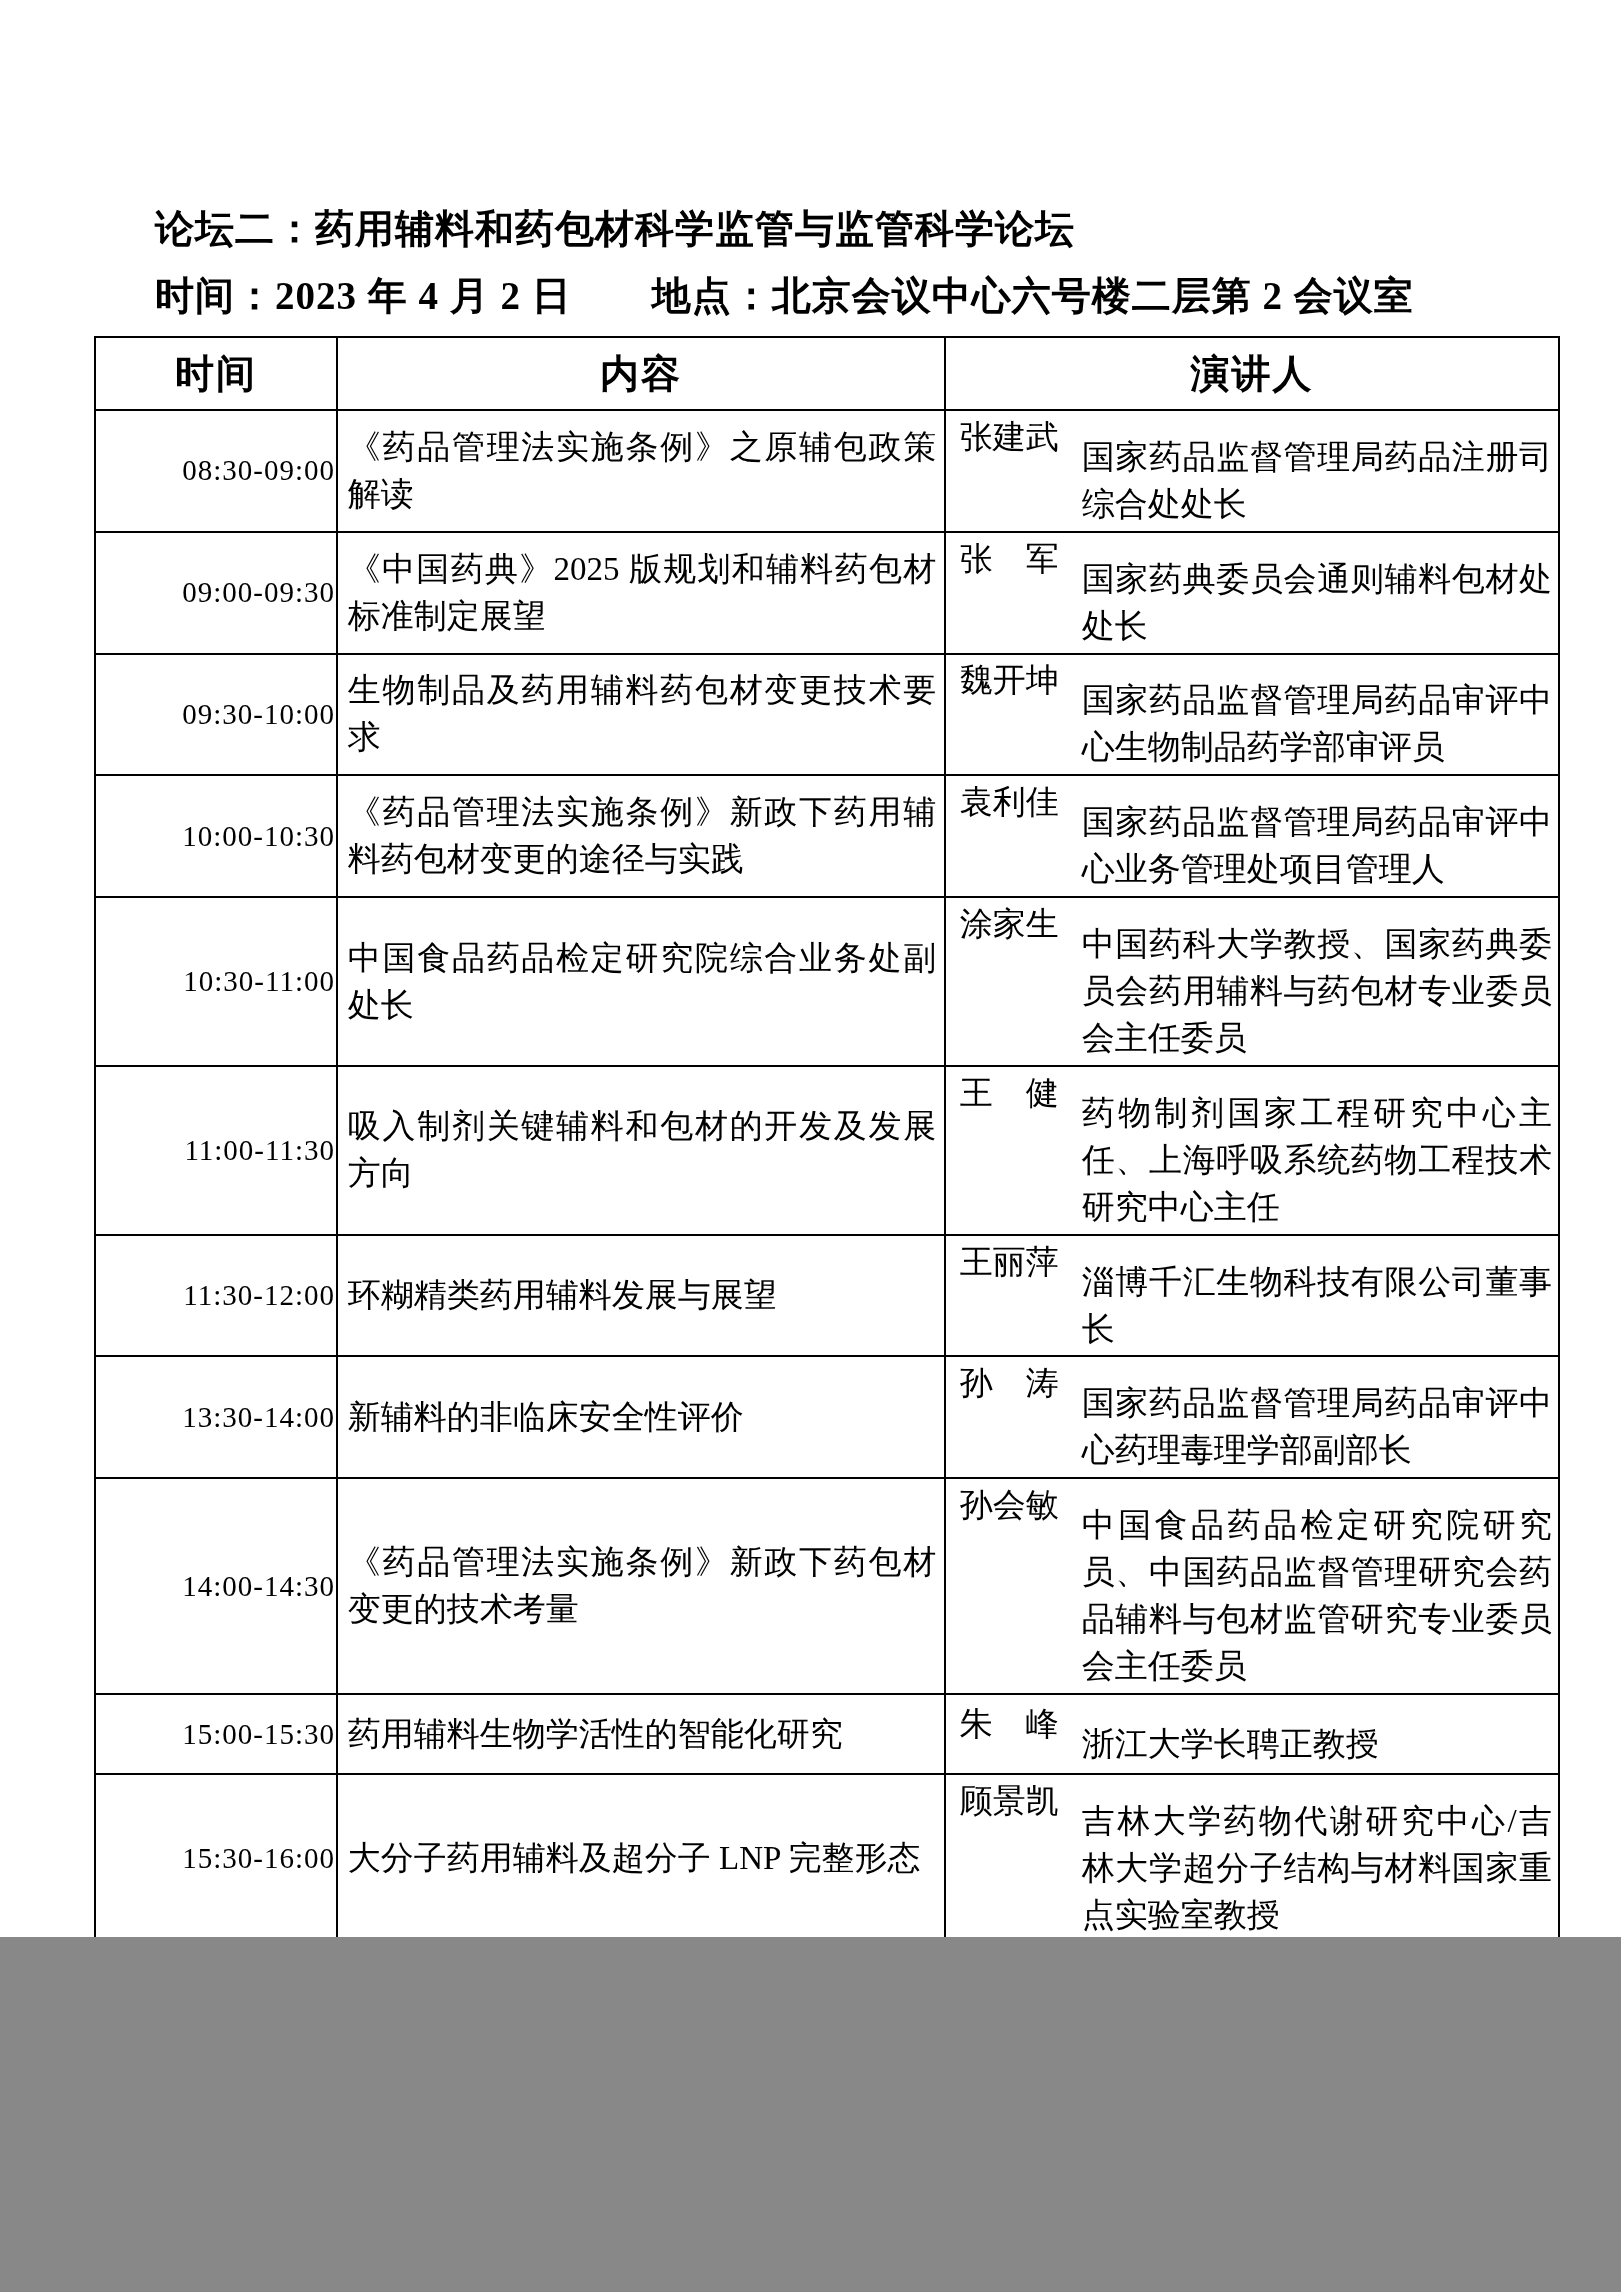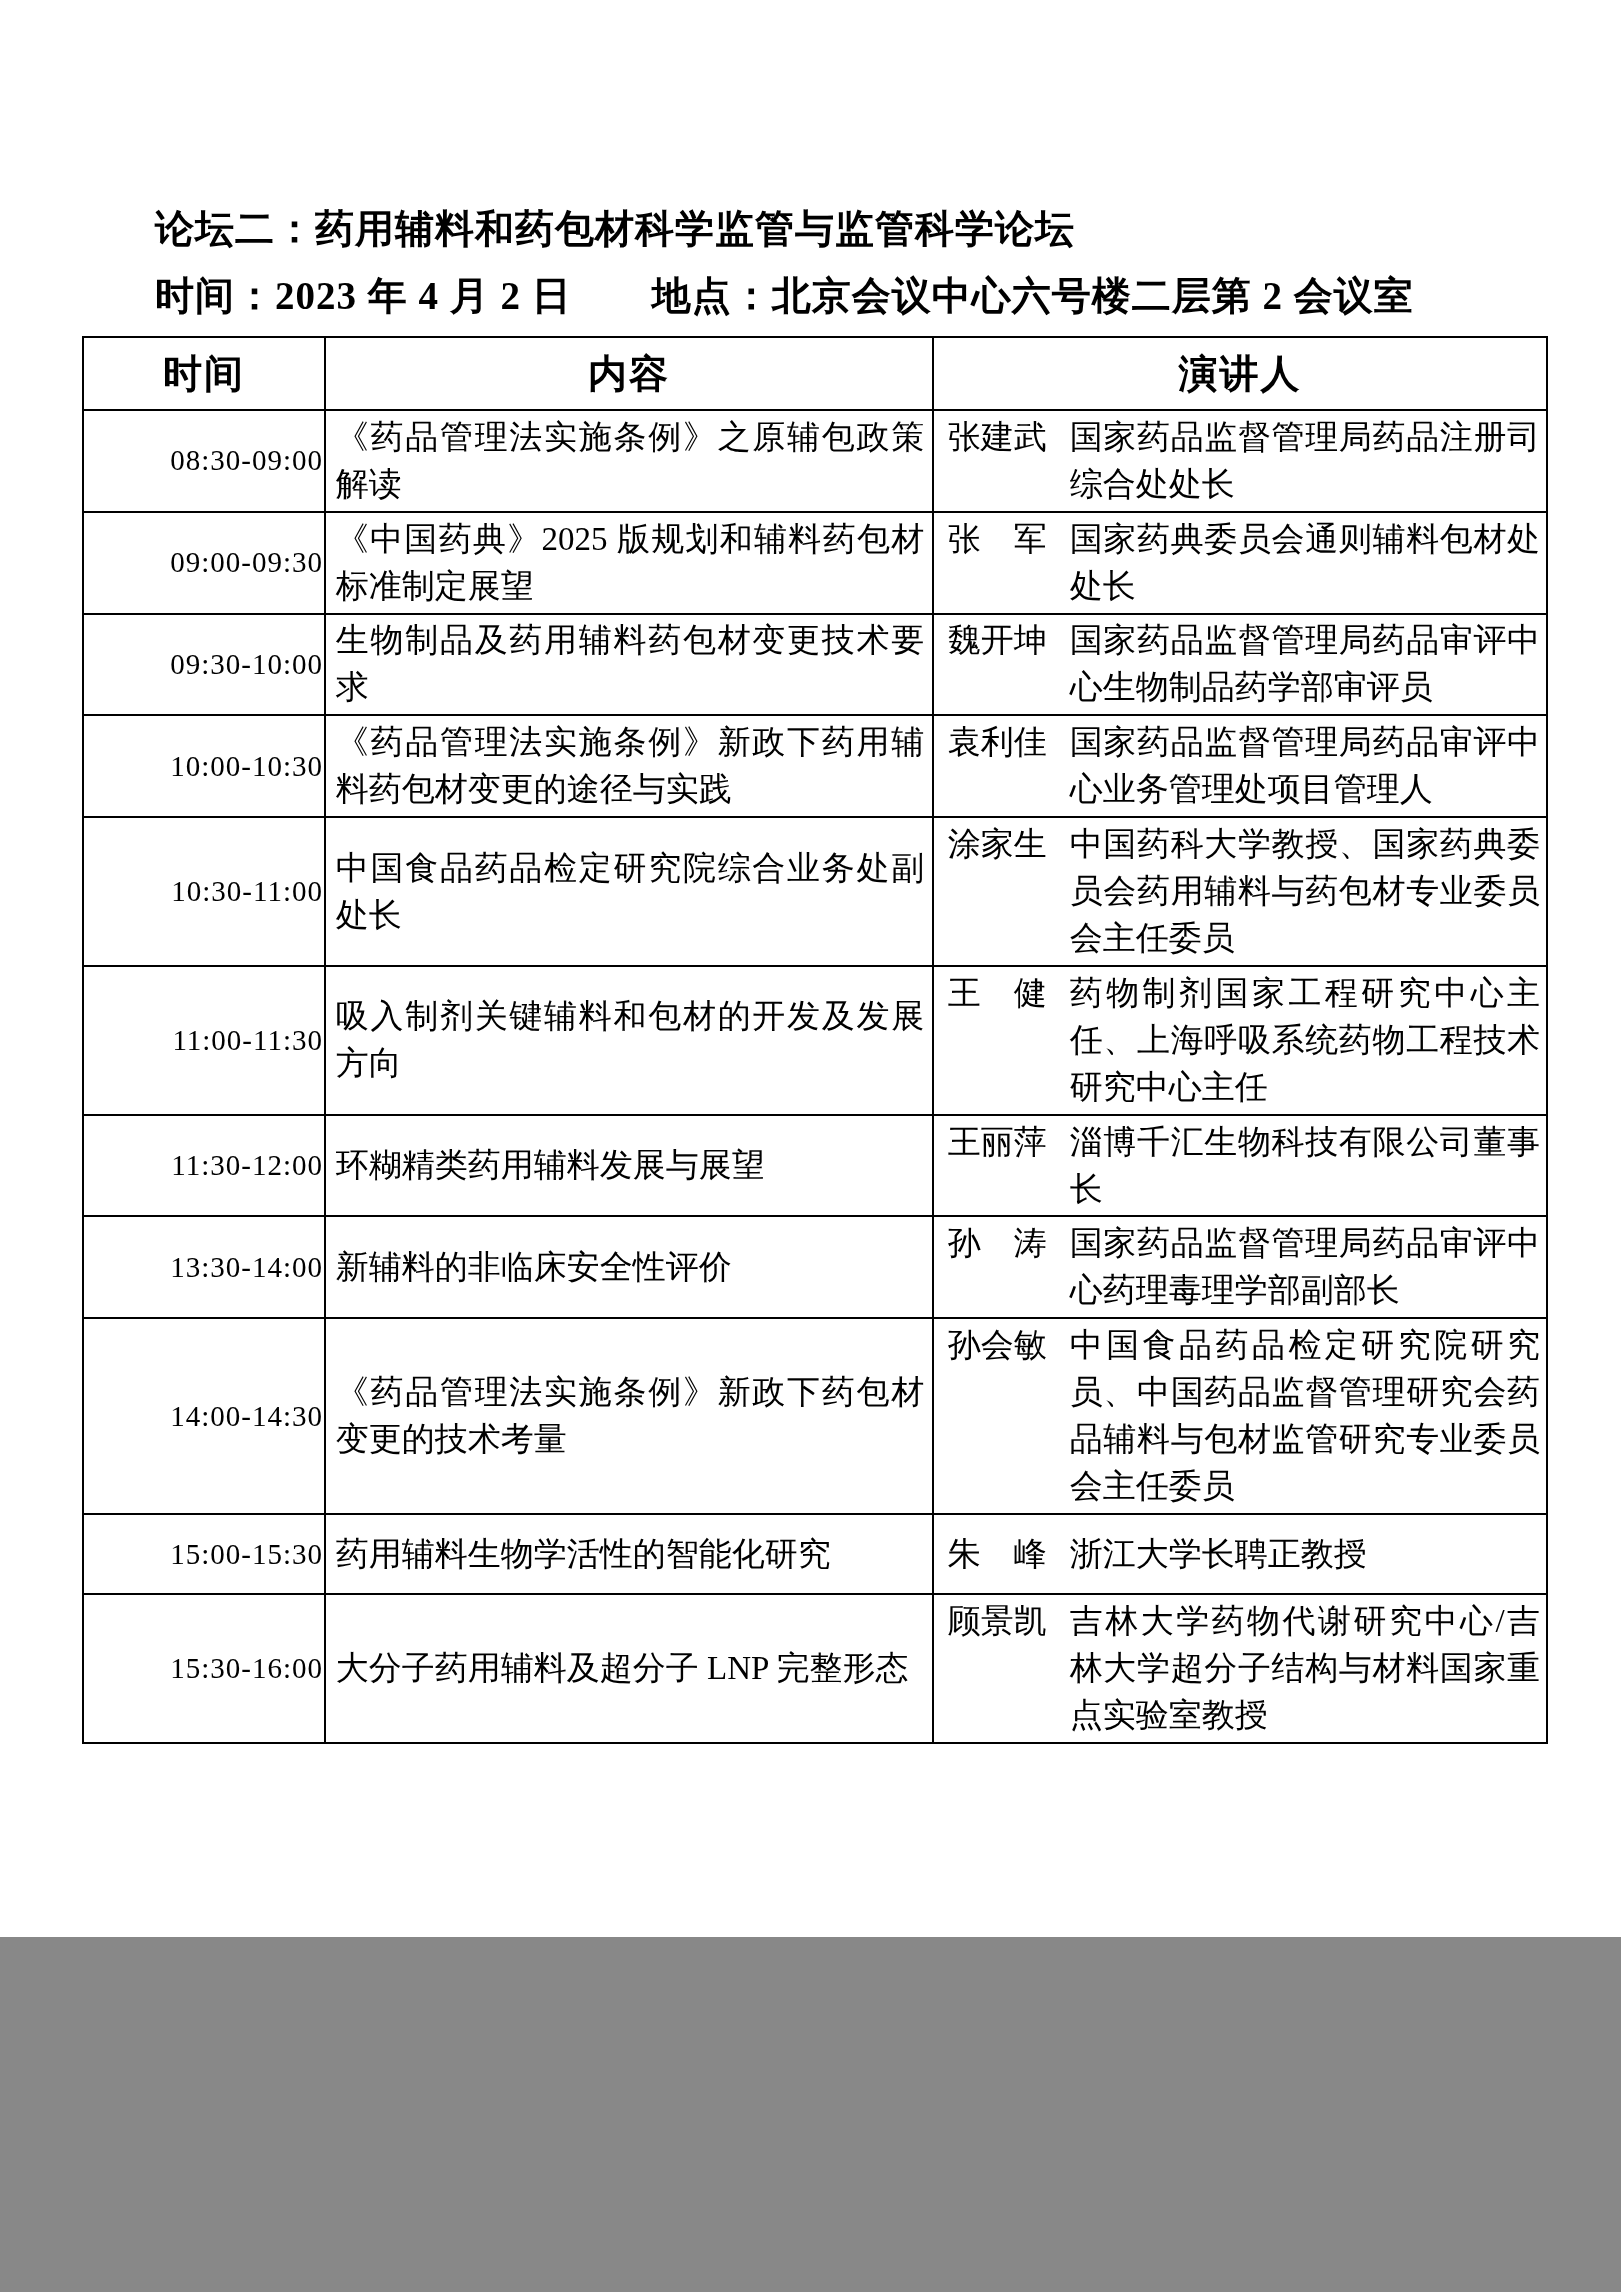--- a/index.html
+++ b/index.html
@@ -25,21 +25,21 @@
     position: absolute;
     left: 155px;
     top: 269px;
     font-size: 39px;
     font-weight: bold;
     letter-spacing: 1px;
     white-space: pre;
   }
   table.agenda {
     position: absolute;
-    left: 82px;
+    left: 94px;
     top: 336px;
     width: 1463px;
     border-collapse: collapse;
     table-layout: fixed;
   }
   table.agenda th, table.agenda td {
     border: 2px solid #000;
     vertical-align: middle;
   }
   table.agenda th {
@@ -69,20 +69,21 @@
   }
   .sp { display: flex; align-items: flex-start; }
   .sp .name {
     flex: 0 0 100px;
     margin-right: 22px;
     white-space: nowrap;
   }
   .sp .aff {
     flex: 1 1 auto;
     text-align: justify;
+    margin-top: 20px;
   }
   .pagenum {
     position: absolute;
     left: 0;
     top: 2096px;
     width: 100%;
     text-align: center;
     font-size: 25.5px;
   }
 </style>

